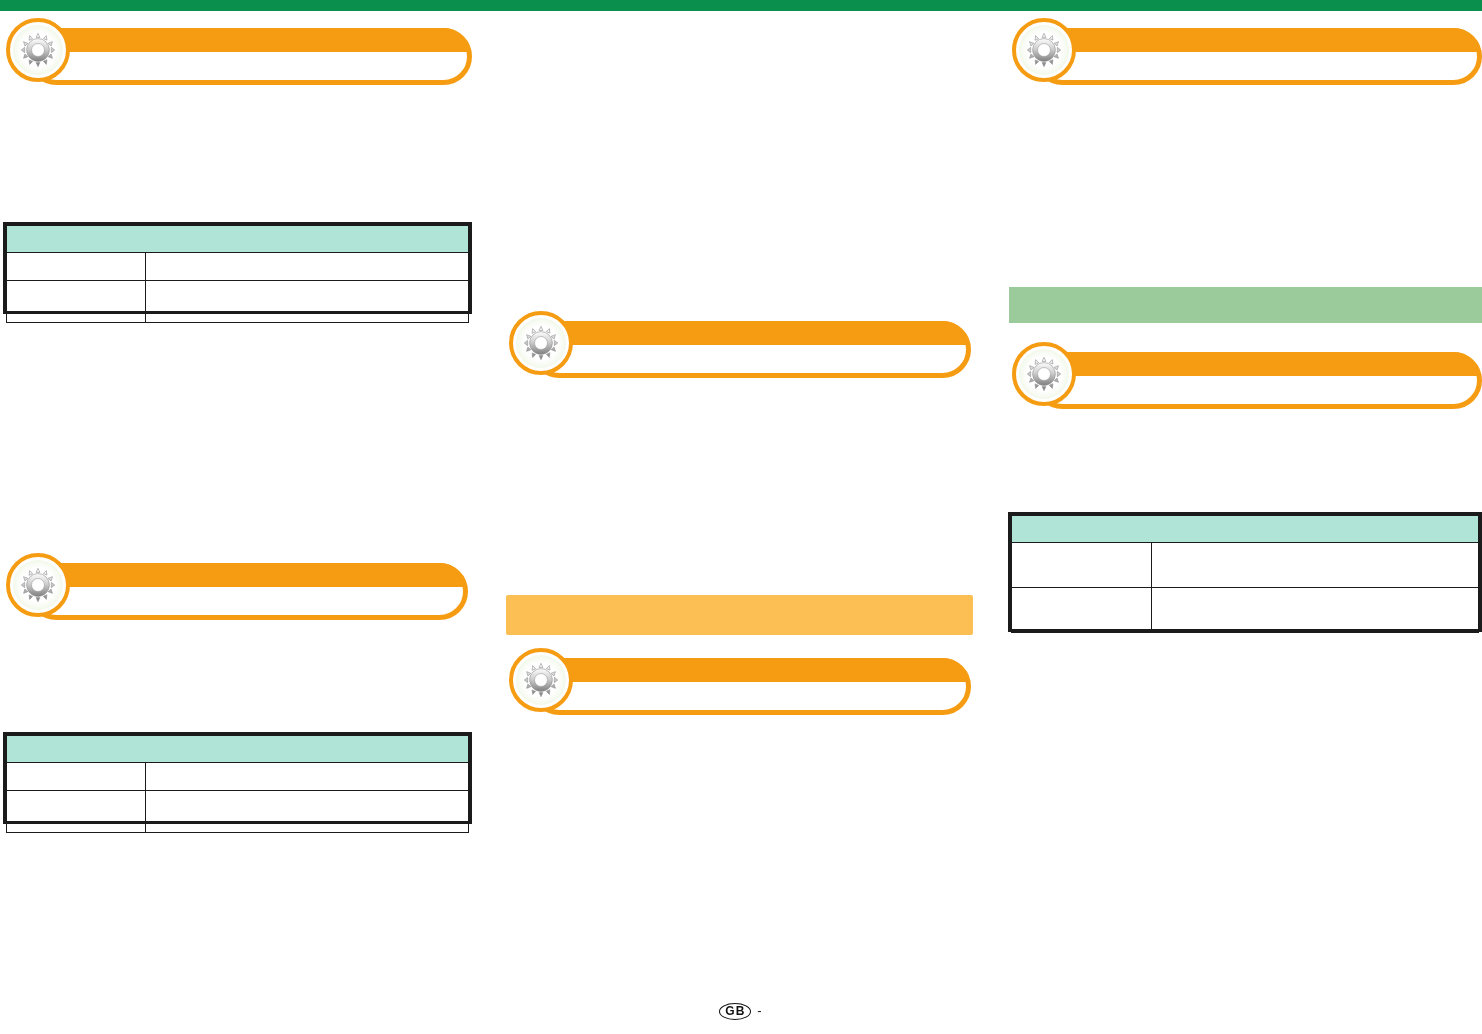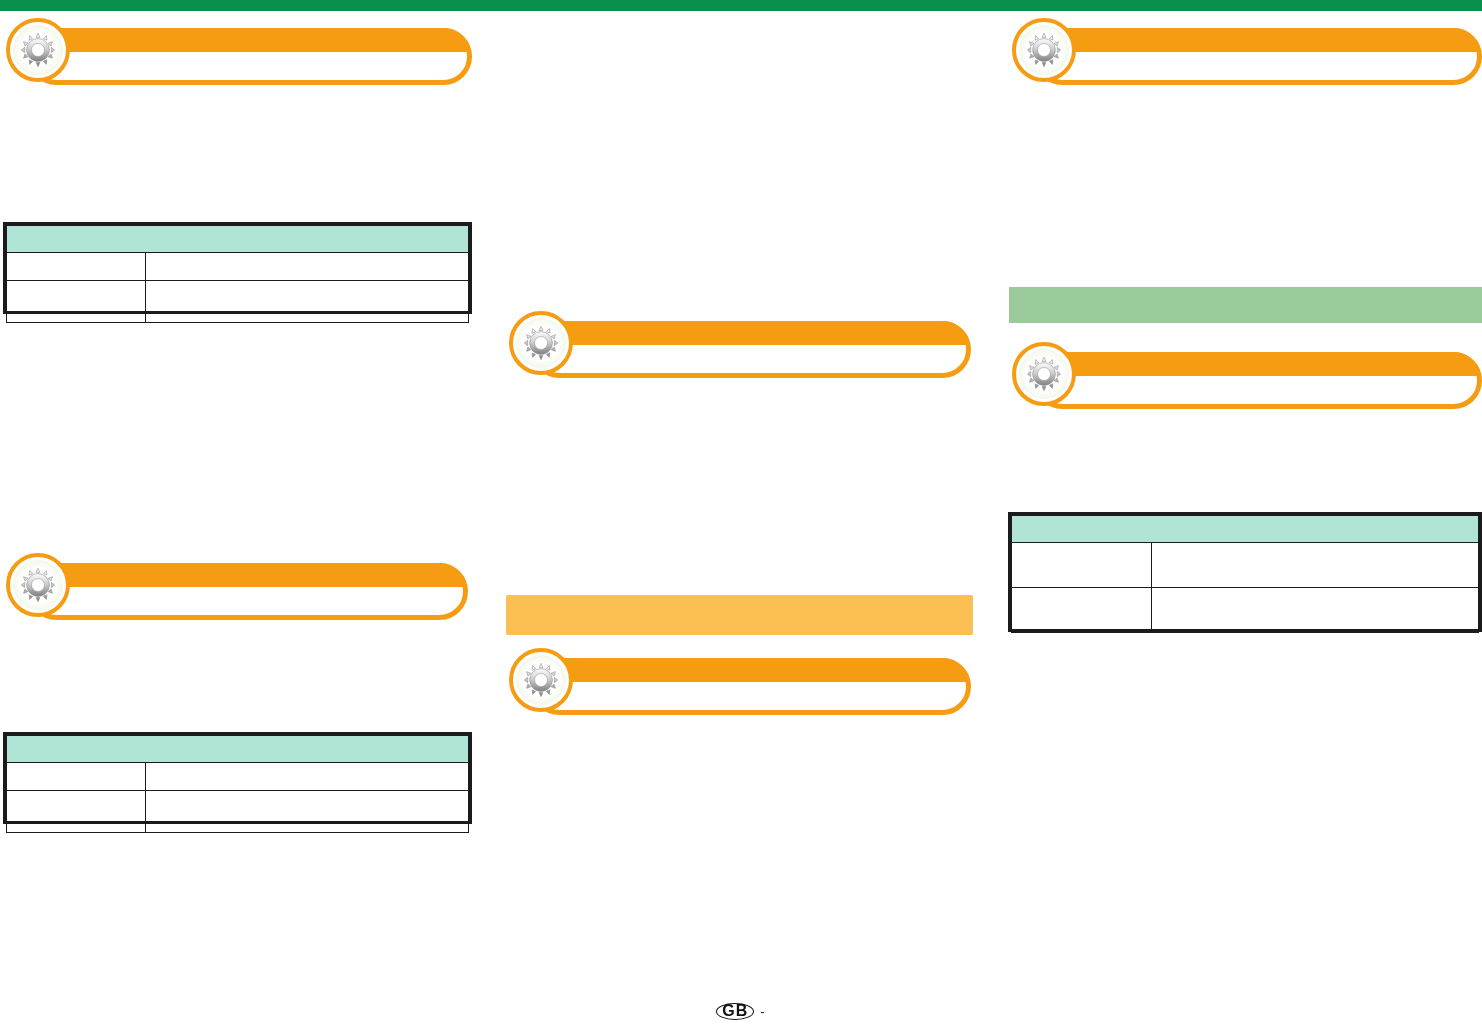--- a/index.html
+++ b/index.html
@@ -156,21 +156,21 @@
     text-align: center;
     font-size: 13px;
     color: #111111;
     letter-spacing: 1px;
   }
   .footer .gb {
     display: inline-block;
     border: 1.6px solid #111111;
     border-radius: 50%;
     padding: 0px 5px 1px 5px;
-    font-size: 16px;
+    font-size: 12px;
     font-weight: bold;
     line-height: 14px;
   }
   .footer .dash {
     display: inline-block;
     margin-left: 6px;
   }
 </style>
 </head>
 <body>

